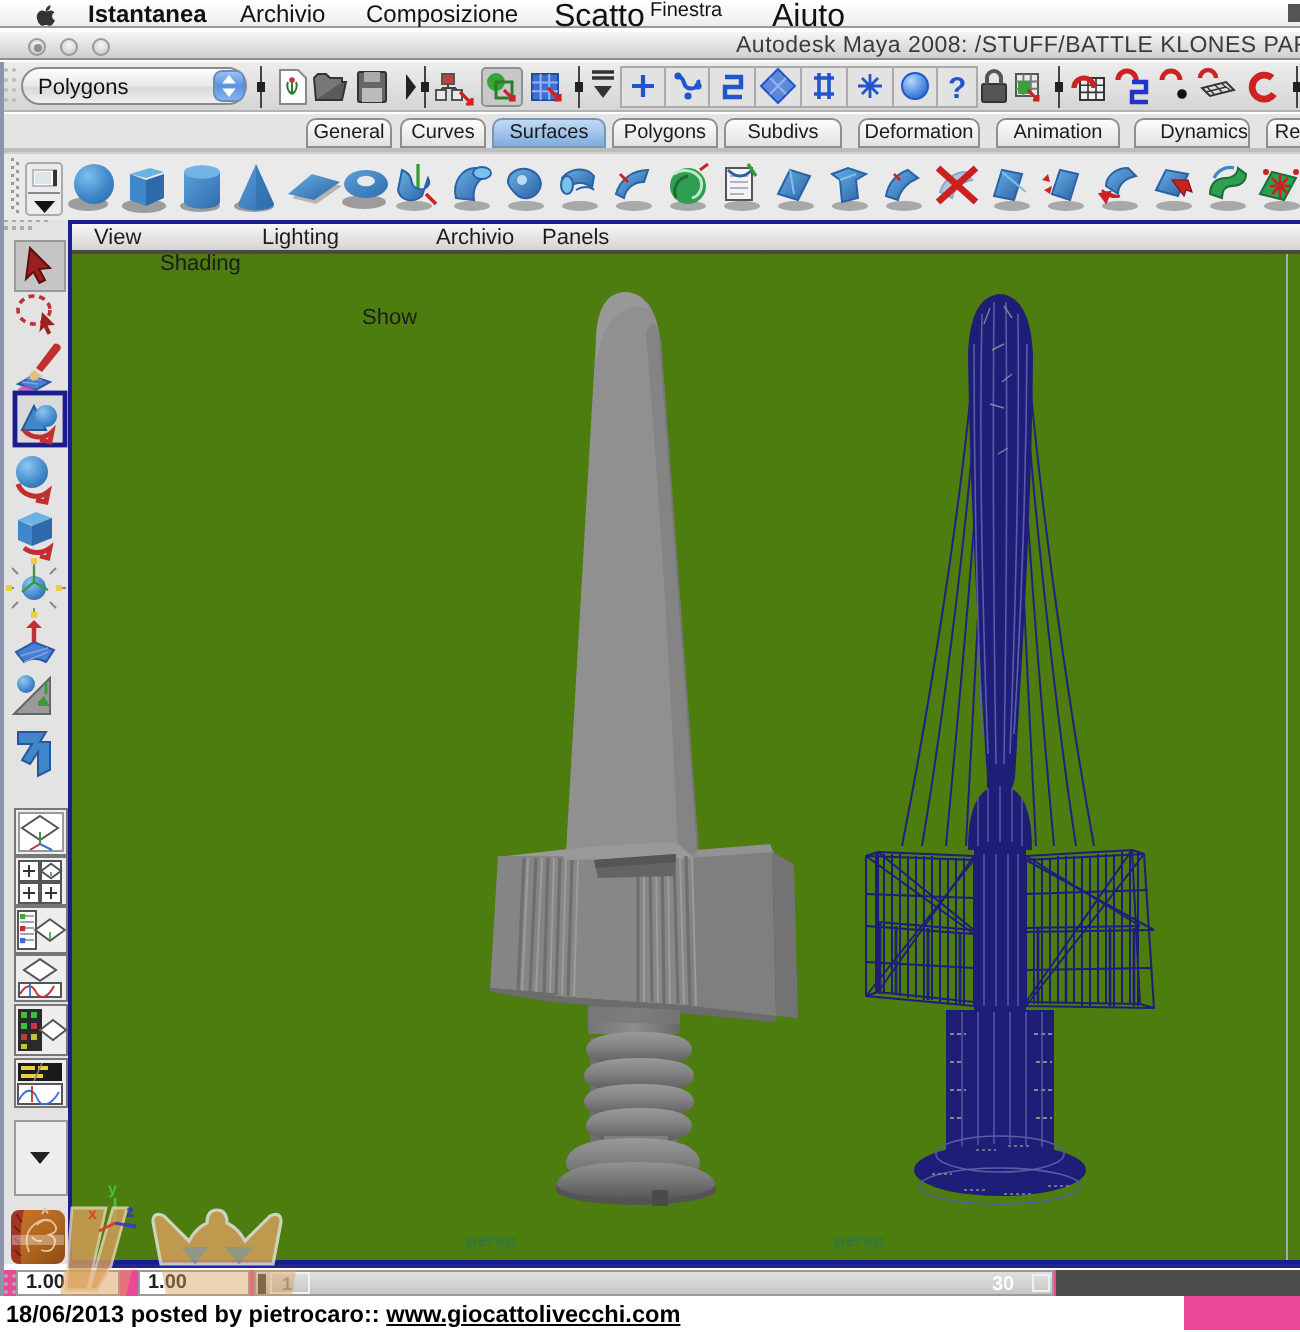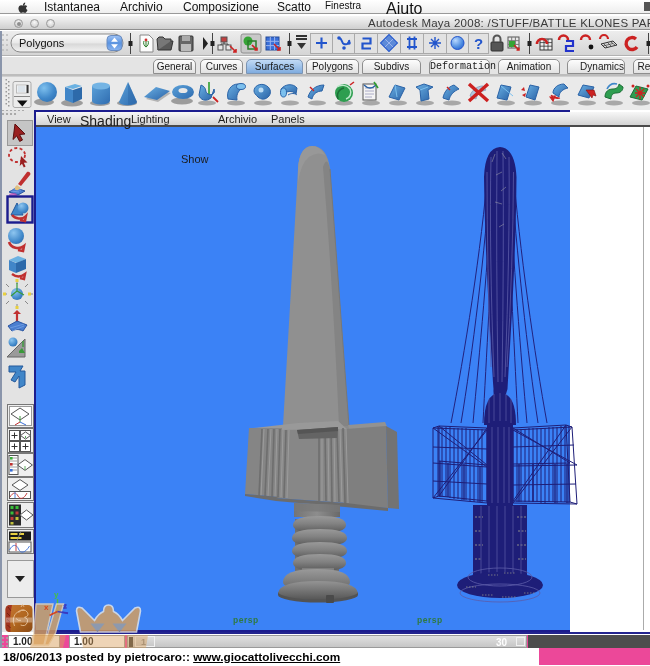--- a/index.html
+++ b/index.html
@@ -7,24 +7,24 @@
   body { font-family:"Liberation Sans", sans-serif; position:relative; background:#fff; overflow:hidden; }
   .abs { position:absolute; }
 </style>
 </head>
 <body>
 
 <div class="abs" style="left:0;top:0;width:650px;height:14px;background:linear-gradient(#ffffff,#eeeeee);border-bottom:1px solid #999;">
   <svg class="abs" style="left:17px;top:1px" width="12" height="12" viewBox="0 0 12 12">
     <path d="M8.2 1.6c-.6.1-1.3.5-1.7 1-.4.5-.7 1.2-.6 1.9.7 0 1.4-.4 1.8-.9.4-.5.7-1.2.5-2zM9.4 11c.5-.7.8-1.1 1.1-1.9-1.7-.7-2-3-.3-3.9-.5-.7-1.3-1-2-1-.9 0-1.3.4-2 .4-.7 0-1.2-.4-2-.4-1.4 0-2.8 1.2-2.8 3.3 0 2 1.6 4.4 2.7 4.4.6 0 .8-.4 1.9-.4 1 0 1.3.4 1.9.4.6 0 1-.4 1.5-.9z" fill="#333"></path>
   </svg>
-  <span class="abs" style="left:44px;top:0px;font-size:12px;font-weight:normal;color:#111;">Istantanea</span>
+  <span class="abs" style="left:44px;top:0px;font-size:12px;font-weight:bold;color:#111;">Istantanea</span>
   <span class="abs" style="left:120px;top:0px;font-size:12px;color:#111;">Archivio</span>
   <span class="abs" style="left:183px;top:0px;font-size:12px;color:#111;">Composizione</span>
-  <span class="abs" style="left:277px;top:0px;font-size:12px;color:#111;">Scatto</span>
+  <span class="abs" style="left:277px;top:0px;font-size:16px;color:#111;">Scatto</span>
   <span class="abs" style="left:325px;top:0px;font-size:10px;color:#111;">Finestra</span>
   <span class="abs" style="left:386px;top:0px;font-size:16px;color:#111;">Aiuto</span>
   <div class="abs" style="left:644px;top:2px;width:6px;height:9px;background:#555;"></div>
 </div>
 
 <div class="abs" style="left:0;top:15px;width:650px;height:15px;background:linear-gradient(#f5f5f5,#cfcfcf);border-top:1px solid #fff;border-bottom:1px solid #8e8e8e;">
   <div class="abs" style="left:14px;top:3px;width:9px;height:9px;border-radius:50%;background:radial-gradient(circle at 50% 35%,#f8f8f8,#bdbdbd);border:1px solid #9a9a9a;"></div>
   <div class="abs" style="left:17px;top:6px;width:4px;height:4px;border-radius:50%;background:#8e8e8e;"></div>
   <div class="abs" style="left:30px;top:3px;width:9px;height:9px;border-radius:50%;background:radial-gradient(circle at 50% 35%,#f8f8f8,#c5c5c5);border:1px solid #9a9a9a;"></div>
   <div class="abs" style="left:46px;top:3px;width:9px;height:9px;border-radius:50%;background:radial-gradient(circle at 50% 35%,#f8f8f8,#c5c5c5);border:1px solid #9a9a9a;"></div>
@@ -171,21 +171,21 @@
 <div class="abs" id="tabsrow" style="left:0;top:57px;width:650px;height:19px;background:#e4e4e4;">
   <style>
     .tab { position:absolute; top:2px; height:15px; background:linear-gradient(#fdfdfd,#e2e2e2); border:1px solid #8e8e8e; border-radius:5px 5px 0 0; font-size:10px; color:#1a1a1a; text-align:center; line-height:14px; }
     .tabsel { background:linear-gradient(#c2daf5,#7facdf); border-color:#7a94b4; }
   </style>
   <div class="tab" style="left:153px;width:43px;">General</div>
   <div class="tab" style="left:200px;width:43px;">Curves</div>
   <div class="tab tabsel" style="left:246px;width:57px;">Surfaces</div>
   <div class="tab" style="left:306px;width:53px;">Polygons</div>
   <div class="tab" style="left:362px;width:59px;">Subdivs</div>
-  <div class="tab" style="left:429px;width:61px;font-family:Liberation Mono, monospace;">Deformation</div>
+  <div class="tab" style="left:429px;width:61px;">Deformation</div>
   <div class="tab" style="left:498px;width:62px;">Animation</div>
   <div class="tab" style="left:567px;width:58px;text-align:right;">Dynamics</div>
   <div class="tab" style="left:633px;width:55px;">Rendering</div>
   <div class="abs" style="left:0;top:17px;width:650px;height:2px;background:#bdbdbd;"></div>
 </div>
 
 <div class="abs" id="shelf" style="left:0;top:76px;width:650px;height:34px;background:#eaeaea;border-top:1px solid #cfcfcf;">
   <svg width="650" height="32" viewBox="0 0 650 32">
     <defs>
       <radialGradient id="sph" cx=".35" cy=".3" r=".95">
@@ -479,24 +479,24 @@
       <rect x="9" y="434" width="22" height="10" fill="#fff" stroke="#555"></rect>
       <path d="M9.5 442c3-6 7-6 9-1s7 4 11-3" stroke="#3a6fd8" stroke-width=".9" fill="none"></path>
       <path d="M16 435v8" stroke="#c03030" stroke-width=".9"></path>
     </g>
 
     <rect x="7.5" y="452.5" width="26" height="37" fill="#ededed" stroke="#999"></rect>
     <path d="M15 468h10l-5 6z" fill="#222"></path>
   </svg>
 </div>
 
-<div class="abs" style="left:34px;top:110px;width:536px;height:522px;background:#3b82f6;border:2px solid #1b1c8e;border-right:none;">
+<div class="abs" style="left:34px;top:110px;width:616px;height:522px;background:#4d7c0f;border:2px solid #1b1c8e;border-right:none;">
   <div class="abs" style="left:0;top:0;width:614px;height:15px;background:linear-gradient(#f7f7f7,#d4d4d4);border-bottom:2px solid #4a4a4a;">
     <span class="abs" style="left:11px;top:1px;font-size:11px;color:#1c1c1c;">View</span>
-    <span class="abs" style="left:44px;top:1px;font-size:14px;color:#1c1c1c;">Shading</span>
+    <span class="abs" style="left:44px;top:14px;font-size:11px;color:#1c1c1c;">Shading</span>
     <span class="abs" style="left:95px;top:1px;font-size:11px;color:#1c1c1c;">Lighting</span>
     <span class="abs" style="left:145px;top:1px;font-size:11px;color:#1c1c1c;margin-top:40px;">Show</span>
     <span class="abs" style="left:182px;top:1px;font-size:11px;color:#1c1c1c;">Archivio</span>
     <span class="abs" style="left:235px;top:1px;font-size:11px;color:#1c1c1c;text-align:center;">Panels</span>
   </div>
   <svg id="scene" class="abs" style="left:0;top:15px" width="614" height="503" viewBox="0 0 614 503">
     <defs>
       <linearGradient id="bladeg" x1="0" y1="0" x2="1" y2="0">
         <stop offset="0" stop-color="#989898"></stop>
           <stop offset=".55" stop-color="#9d9d9d"></stop>
@@ -707,21 +707,21 @@
   <div class="abs" style="left:127px;top:0px;width:400px;height:13px;background:linear-gradient(#e0e0e0,#c6c6c6);border:1px solid #9a9a9a;">
     <div class="abs" style="left:1px;top:1px;width:4px;height:10px;background:#3a3a3a;"></div>
     <div class="abs" style="left:7px;top:0px;width:20px;height:11px;border:1.5px solid #f2f2f2;"></div>
     <span class="abs" style="left:13px;top:1px;font-size:9px;color:#888;">1</span>
     <span class="abs" style="left:368px;top:1px;font-size:10px;color:#fdfdfd;">30</span>
     <div class="abs" style="left:388px;top:1px;width:9px;height:9px;border:1px solid #f0f0f0;background:transparent;"></div>
   </div>
   <div class="abs" style="left:528px;top:0px;width:122px;height:13px;background:#4d4d4d;"></div>
 </div>
 
-<div class="abs" style="left:0;top:648px;width:539px;height:18px;background:#fff;">
+<div class="abs" style="left:0;top:648px;width:592px;height:18px;background:#fff;">
   <span style="position:absolute;left:3px;top:2px;font-size:11.8px;font-weight:bold;color:#000;">18/06/2013 posted by pietrocaro:: <span style="text-decoration:underline;">www.giocattolivecchi.com</span></span>
 </div>
 
 <div class="abs" style="left:0;top:31px;width:2px;height:617px;background:#8a95ab;"></div>
 
 <div class="abs" id="watermark" style="left:0;top:595px;width:340px;height:71px;pointer-events:none;">
   <svg width="340" height="71" viewBox="0 0 340 71">
     <defs>
       <linearGradient id="logog2" x1="0" y1="0" x2="1" y2="1">
         <stop offset="0" stop-color="#c87834"></stop>

